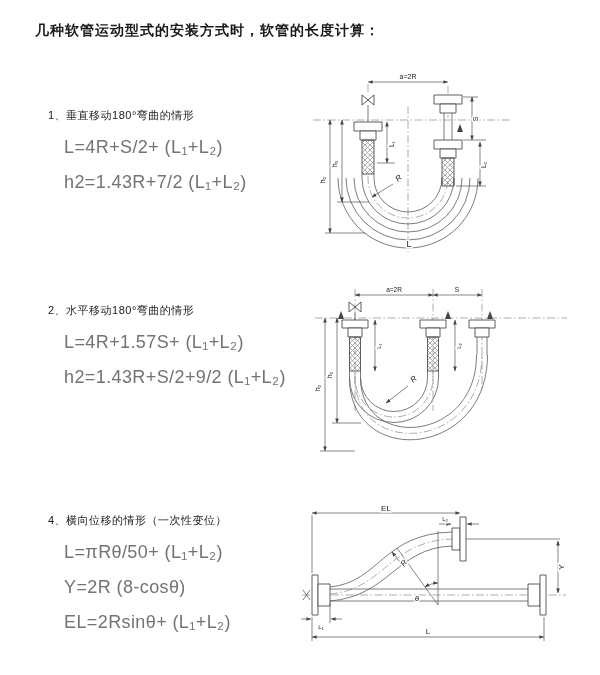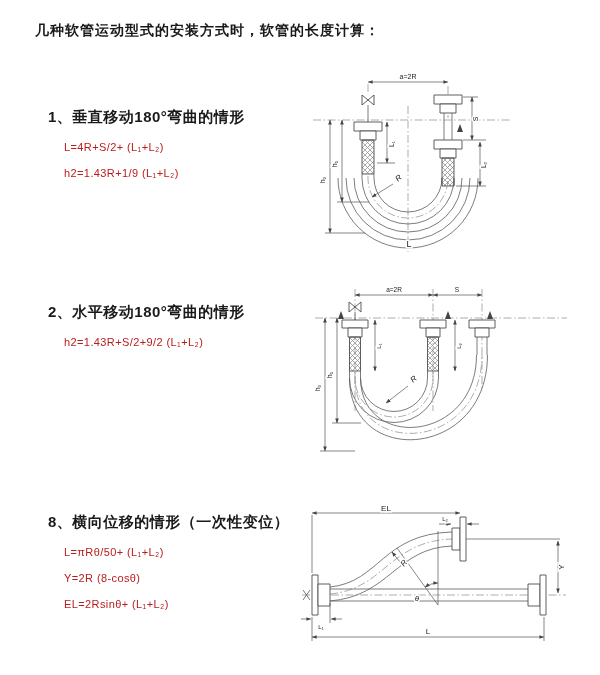--- a/index.html
+++ b/index.html
@@ -5,24 +5,24 @@
   html,body{margin:0;padding:0;background:#ffffff;}
   .page{
     position:relative;width:600px;height:675px;background:#ffffff;overflow:hidden;
     font-family:"Liberation Sans","DejaVu Sans",sans-serif;color:#1a1a1a;
   }
   .doc-title{
     position:absolute;left:35px;top:22px;font-size:14px;font-weight:bold;
     letter-spacing:1px;white-space:nowrap;
   }
   .calc-section{position:absolute;left:48px;width:290px;}
-  .sec-heading{font-size:15px;font-weight:bold;letter-spacing:0.5px;white-space:nowrap;}
+  .sec-heading{font-size:11px;font-weight:normal;letter-spacing:0.5px;white-space:nowrap;}
   .formula{
-    font-size:11px;letter-spacing:0.4px;margin-left:16px;margin-top:14px;
-    white-space:nowrap;color:#b91c1c;
+    font-size:18px;letter-spacing:0.4px;margin-left:16px;margin-top:14px;
+    white-space:nowrap;color:#737373;
   }
   svg.diag{position:absolute;}
   svg.diag path,svg.diag line,svg.diag rect,svg.diag polyline{vector-effect:non-scaling-stroke;}
   .thin{stroke:#5a5a5a;stroke-width:0.8;fill:none;}
   .dim{stroke:#555;stroke-width:0.7;fill:none;}
   .cl{stroke:#8a8a8a;stroke-width:0.7;fill:none;stroke-dasharray:8 2.5 1.5 2.5;}
   .part{stroke:#4d4d4d;stroke-width:0.9;fill:#ffffff;}
   .braid{stroke:#4d4d4d;stroke-width:0.9;}
   .ah{fill:#444;stroke:none;}
   .lab{font-family:"Liberation Sans","DejaVu Sans",sans-serif;fill:#222;stroke:#fff;stroke-width:3px;paint-order:stroke;}
@@ -30,30 +30,31 @@
 </head>
 <body>
 
 <div class="page">
 
   <div class="doc-title">几种软管运动型式的安装方式时，软管的长度计算：</div>
 
   <div class="calc-section" style="top:108px;">
     <div class="sec-heading">1、垂直移动180°弯曲的情形</div>
     <div class="formula">L=4R+S/2+ (L₁+L₂)</div>
-    <div class="formula">h2=1.43R+1/9 (L₁+L₂)</div>
+    <div class="formula">h2=1.43R+7/2 (L₁+L₂)</div>
   </div>
 
   <div class="calc-section" style="top:303px;">
     <div class="sec-heading">2、水平移动180°弯曲的情形</div>
+    <div class="formula">L=4R+1.57S+ (L₁+L₂)</div>
     <div class="formula">h2=1.43R+S/2+9/2 (L₁+L₂)</div>
   </div>
 
   <div class="calc-section" style="top:513px;">
-    <div class="sec-heading">8、横向位移的情形（一次性变位）</div>
+    <div class="sec-heading">4、横向位移的情形（一次性变位）</div>
     <div class="formula">L=πRθ/50+ (L₁+L₂)</div>
     <div class="formula">Y=2R (8-cosθ)</div>
     <div class="formula">EL=2Rsinθ+ (L₁+L₂)</div>
   </div>
 
   <svg class="diag" style="left:305px;top:70px;" width="280" height="185" viewBox="0 0 280 185">
     <defs>
       <pattern id="br1" width="5" height="5" patternUnits="userSpaceOnUse">
         <path d="M0,5 L5,0 M0,0 L5,5" stroke="#8a8a8a" stroke-width="0.7"></path>
       </pattern>

